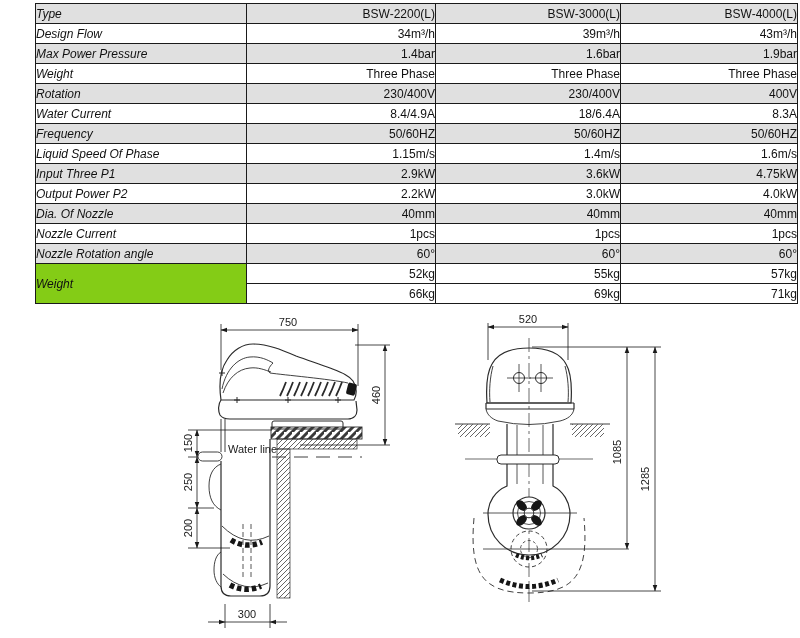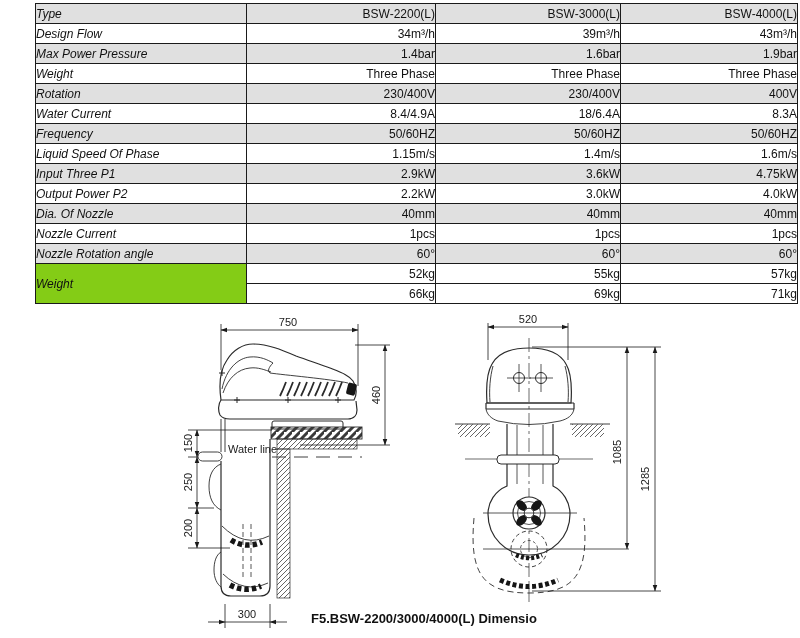--- a/index.html
+++ b/index.html
@@ -262,14 +262,13 @@
       <line x1="308" y1="15" x2="388" y2="15" marker-start="url(#arr)" marker-end="url(#arr)"></line>
       <path d="M 352,35 H 481 M 352,279 H 481"></path>
       <line x1="447" y1="35" x2="447" y2="237" marker-start="url(#arr)" marker-end="url(#arr)"></line>
       <line x1="475" y1="35" x2="475" y2="279" marker-start="url(#arr)" marker-end="url(#arr)"></line>
     </g>
     <text x="348" y="11" text-anchor="middle">520</text>
     <text transform="rotate(-90 441 140)" x="441" y="140" text-anchor="middle">1085</text>
     <text transform="rotate(-90 469 167)" x="469" y="167" text-anchor="middle">1285</text>
   </svg>
 
-  <div class="cap">F5.BSW-2200/3000/4000(L) Dimensio</div>
 </div>
 
 </body></html>

